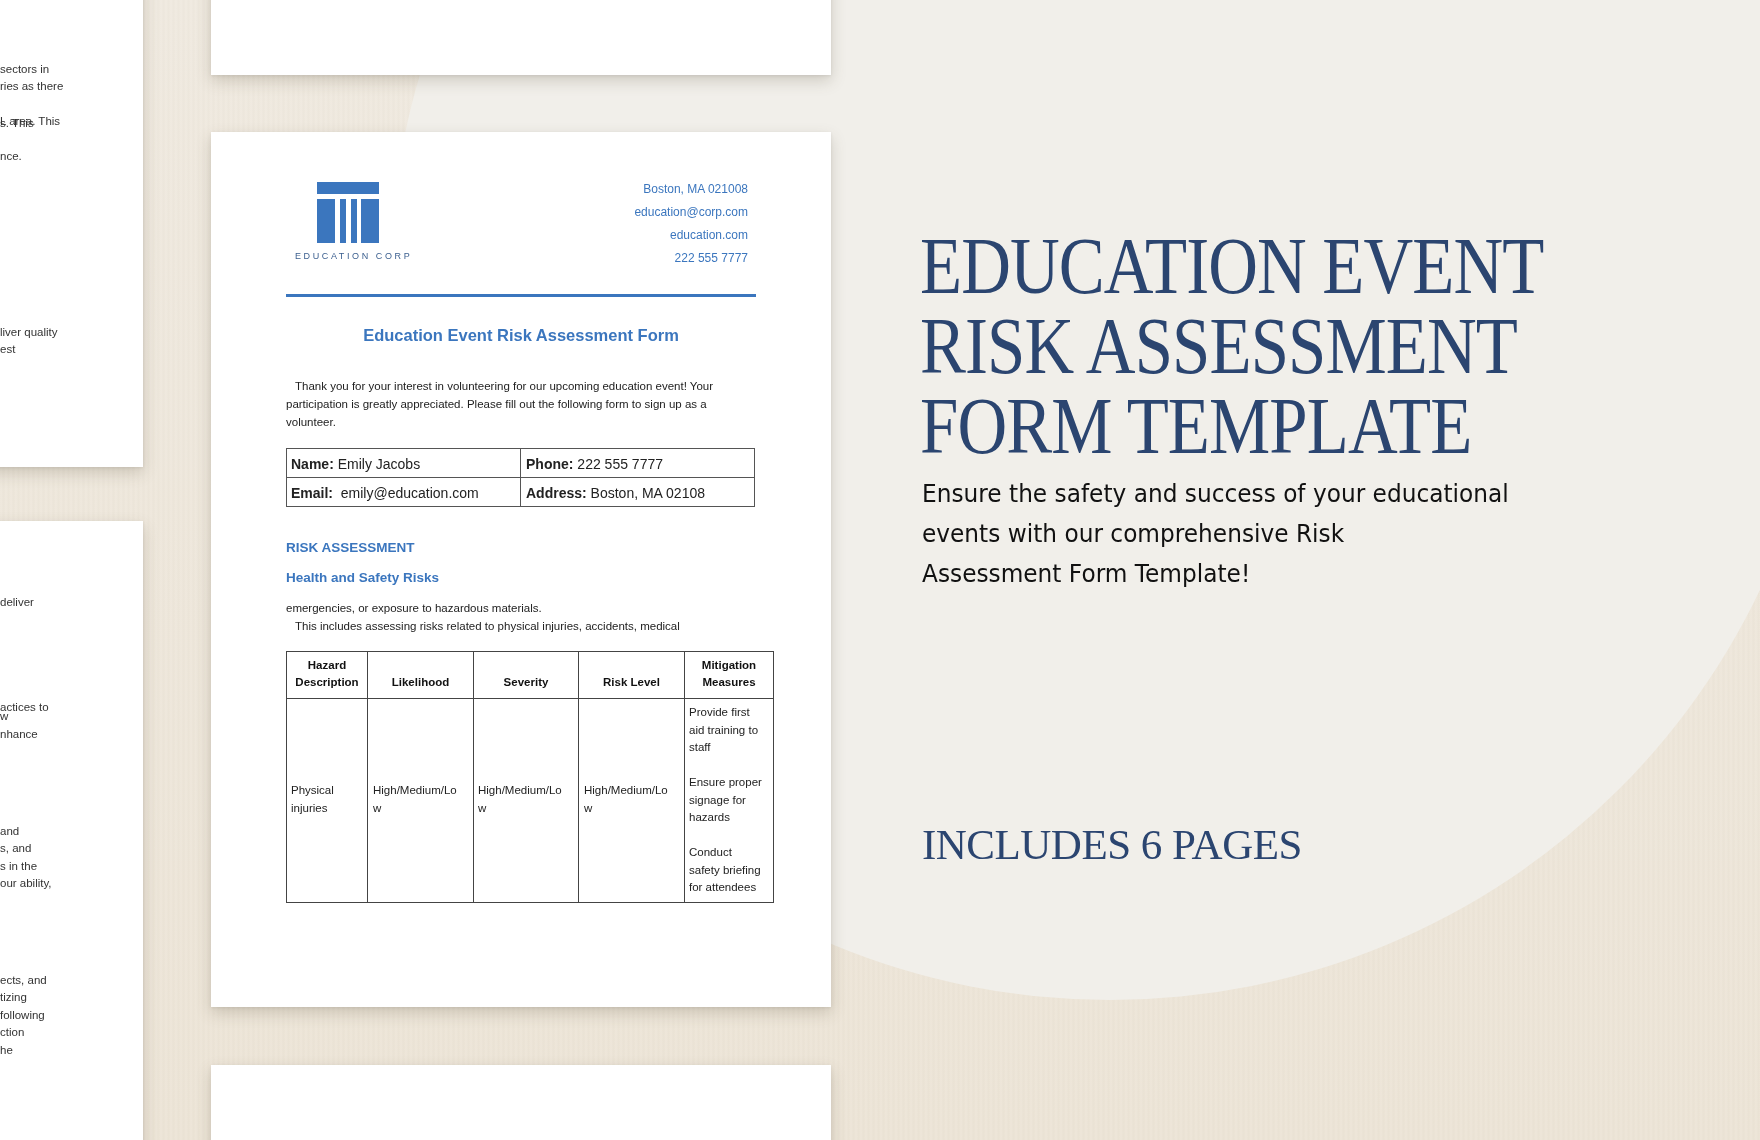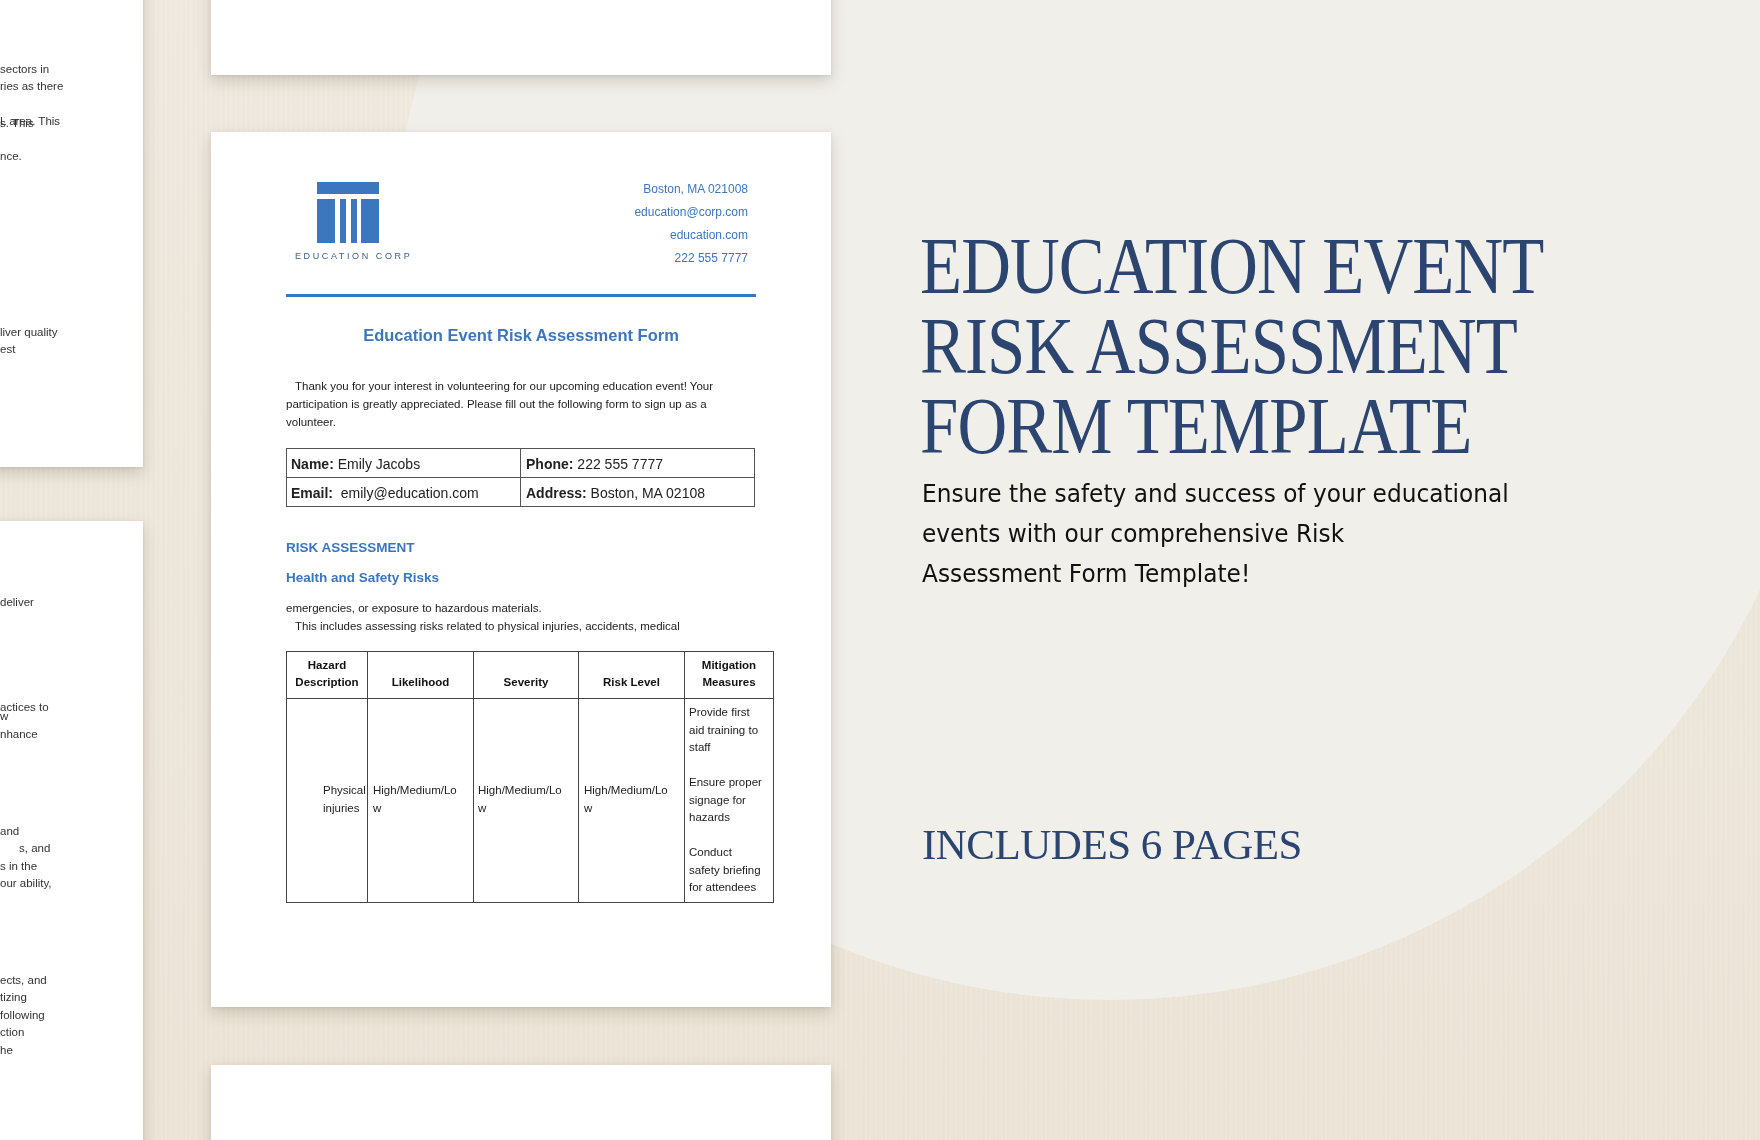--- a/index.html
+++ b/index.html
@@ -93,21 +93,21 @@
       <div class="side-text" style="left: 20px; top: 364px;">est</div>
     </div>
 </div>
 <div class="page" style="left:-20px; top:521px; width:163px; height:640px;">
   <div id="left-bottom-lines">
       <div class="side-text" style="left: 20px; top: 76px;">deliver</div>
       <div class="side-text" style="left: 20px; top: 173px; margin-top: 8px;">actices to</div>
       <div class="side-text" style="left: 20px; top: 190px;">w</div>
       <div class="side-text" style="left: 20px; top: 208px;">nhance</div>
       <div class="side-text" style="left: 20px; top: 305px;">and</div>
-      <div class="side-text" style="left: 20px; top: 322px; padding-left: 19px;">s, and</div>
+      <div class="side-text" style="left: 20px; top: 322px;">s, and</div>
       <div class="side-text" style="left: 20px; top: 340px;">s in the</div>
       <div class="side-text" style="left: 20px; top: 357px;">our ability,</div>
       <div class="side-text" style="left: 20px; top: 454px;">ects, and</div>
       <div class="side-text" style="left: 20px; top: 471px;">tizing</div>
       <div class="side-text" style="left: 20px; top: 489px;">following</div>
       <div class="side-text" style="left: 20px; top: 506px;">ction</div>
       <div class="side-text" style="left: 20px; top: 524px;">he</div>
     </div>
 </div>
 
@@ -189,21 +189,21 @@
   <div>Severity</div>
 </div>
 <div class="th" style="left:579px; width:105px; top:674px;">
   <div>Risk Level</div>
 </div>
 <div class="th" style="left:685px; width:88px; top:657px;">
   <div>Mitigation</div>
   <div>Measures</div>
 </div>
 
-<div class="td" style="left:291px; top:782px;margin-left:32px;">
+<div class="td" style="left:291px; top:782px;">
   <div>Physical</div>
   <div>injuries</div>
 </div>
 <div class="td" style="left:373px; top:782px;">
   <div>High/Medium/Lo</div>
   <div>w</div>
 </div>
 <div class="td" style="left:478px; top:782px;">
   <div>High/Medium/Lo</div>
   <div>w</div>

